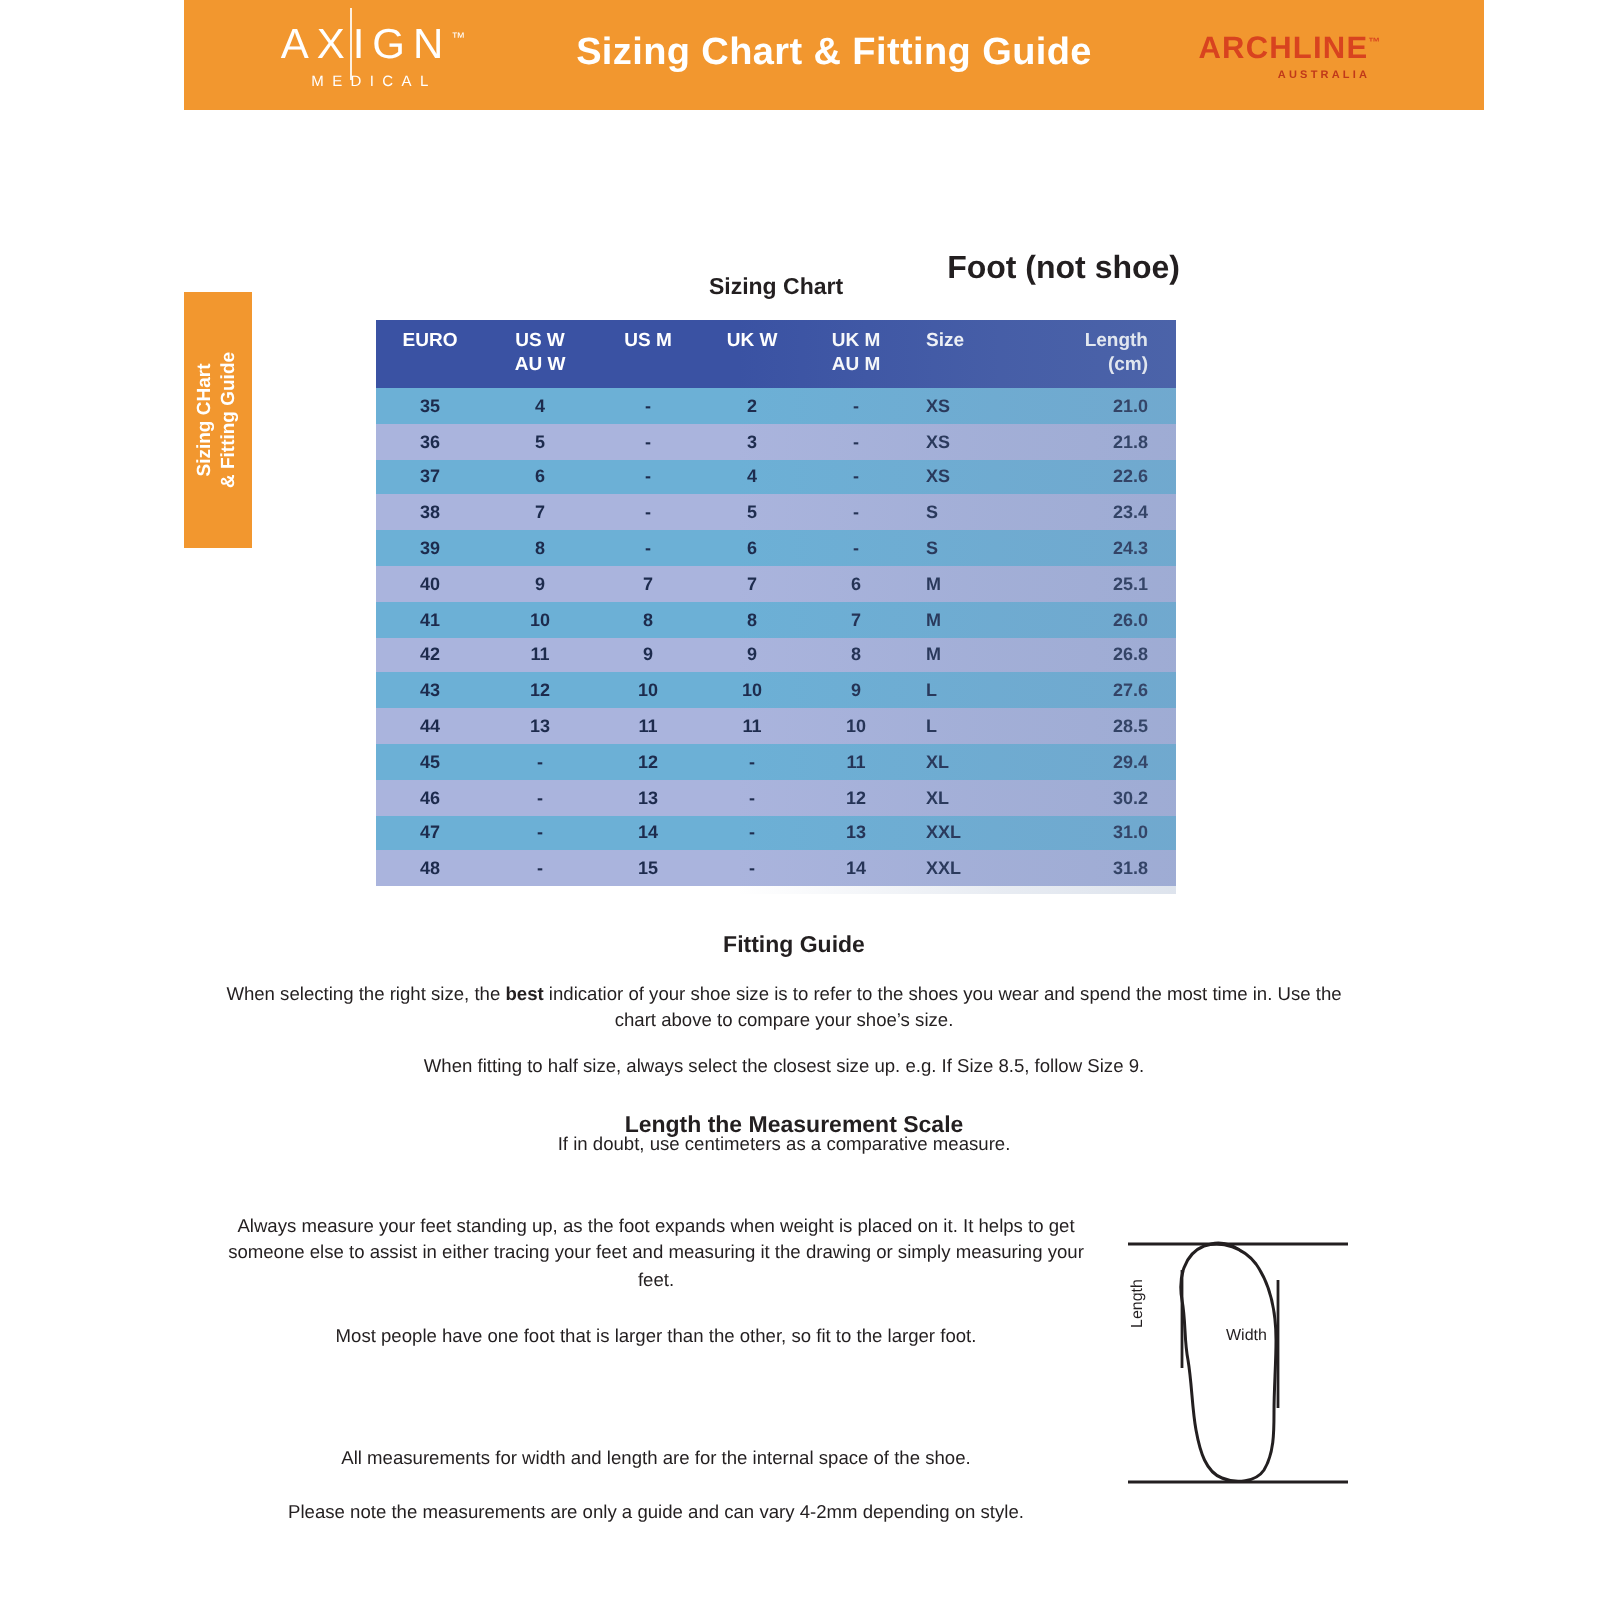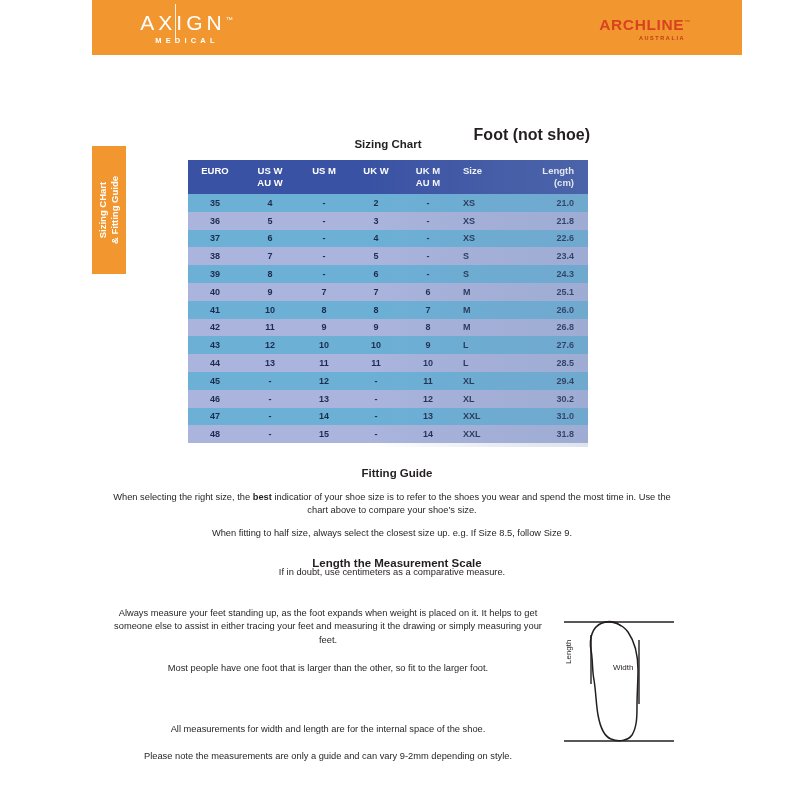--- a/index.html
+++ b/index.html
@@ -53,21 +53,21 @@
     position: absolute;
     left: 38px;
     top: -4px;
     width: 1px;
     height: 36px;
     background: rgba(255,255,255,0.85);
   }
   #axign-sub {
     font-size: 7.5px;
     letter-spacing: 4.2px;
-    font-weight: 700;
+    font-weight: 400;
     margin-top: 2px;
     padding-left: 4px;
   }
   #header-title {
     position: absolute;
     left: 0;
     right: 0;
     top: 16px;
     text-align: center;
     color: #ffffff;
@@ -252,20 +252,21 @@
 <div id="header-bar">
 
   <div id="axign-logo">
     <div id="axign-wordmark">
       <span>AXIGN</span><span class="tm">™</span>
       <span id="axign-rule"></span>
     </div>
     <div id="axign-sub">MEDICAL</div>
   </div>
 
+  <div id="header-title">Sizing Chart &amp; Fitting Guide</div>
 
   <div id="archline-logo">
     <div id="archline-wordmark">
       <span>ARCHLINE</span><span class="tm">™</span>
     </div>
     <div id="archline-sub">AUSTRALIA</div>
   </div>
 
 </div>
 
@@ -455,21 +456,21 @@
 </div>
 
 <div class="para" style="top:527px; width:558px;">When fitting to half size, always select the closest size up. e.g. If Size 8.5, follow Size 9.</div>
 
 <div class="sec-title" style="top:557px;">Length the Measurement Scale</div>
 
 <div class="para" style="top:566px; width:558px;">If in doubt, use centimeters as a comparative measure.</div>
 <div class="para" style="top:607px; width:430px;">Always measure your feet standing up, as the foot expands when weight is placed on it. It helps to get someone else to assist in either tracing your feet and measuring it the drawing or simply measuring your feet.</div>
 <div class="para" style="top:662px; width:430px;">Most people have one foot that is larger than the other, so fit to the larger foot.</div>
 <div class="para" style="top:723px; width:430px;">All measurements for width and length are for the internal space of the shoe.</div>
-<div class="para" style="top:750px; width:430px;">Please note the measurements are only a guide and can vary 9-2mm depending on style.</div>
+<div class="para" style="top:750px; width:430px;">Please note the measurements are only a guide and can vary 4-2mm depending on style.</div>
 
 <div id="foot-diagram">
   <svg width="140" height="140" viewBox="0 0 140 140">
 
     <line x1="6" y1="14" x2="116" y2="14" stroke="#231f20" stroke-width="1.4"></line>
     <line x1="6" y1="133" x2="116" y2="133" stroke="#231f20" stroke-width="1.4"></line>
 
     <line x1="33" y1="27" x2="33" y2="76" stroke="#231f20" stroke-width="1.4"></line>
     <line x1="81" y1="32" x2="81" y2="96" stroke="#231f20" stroke-width="1.4"></line>
 

